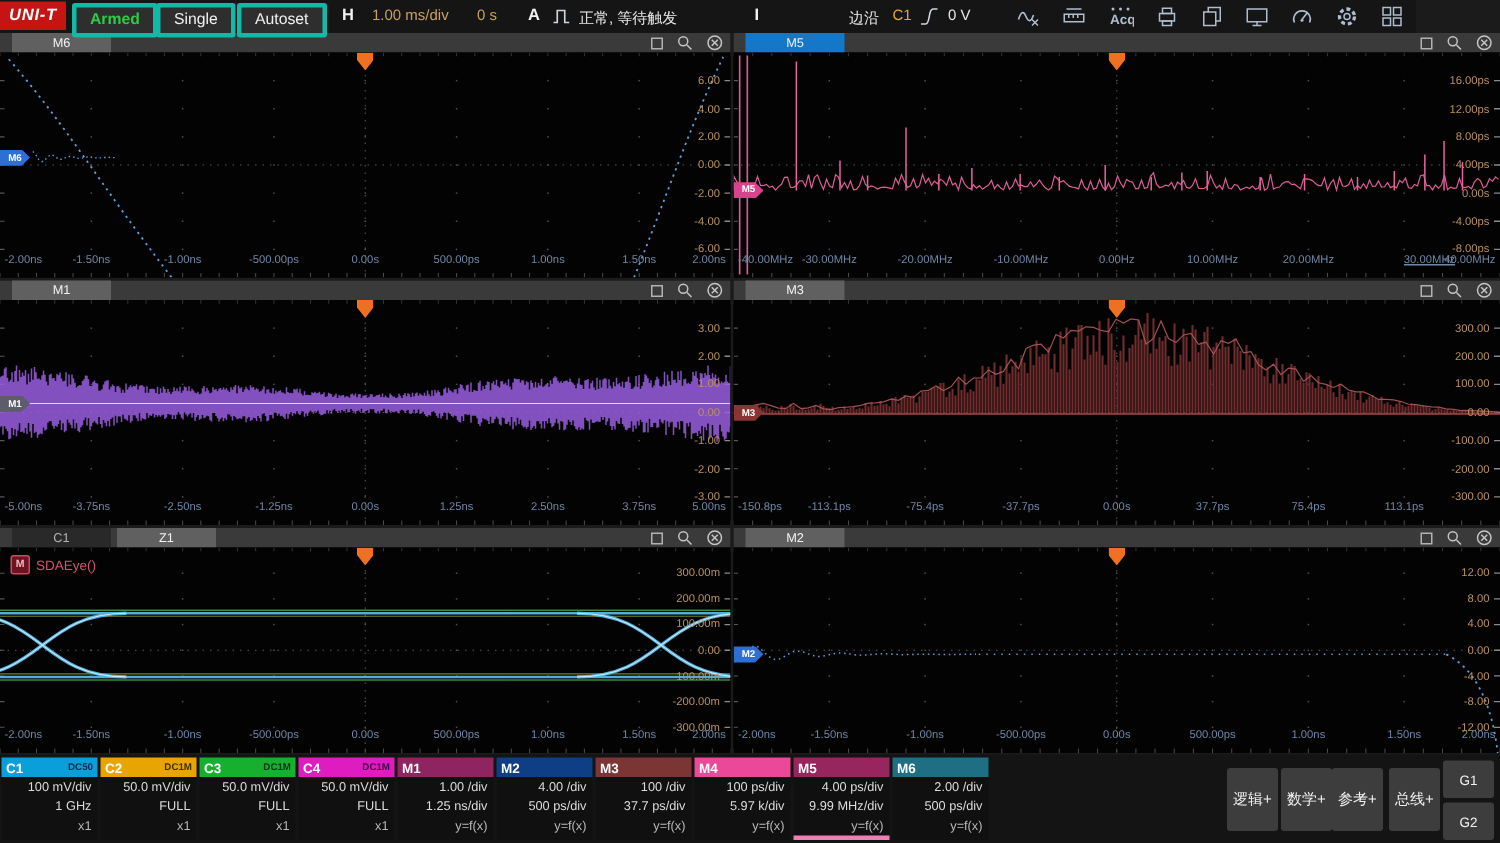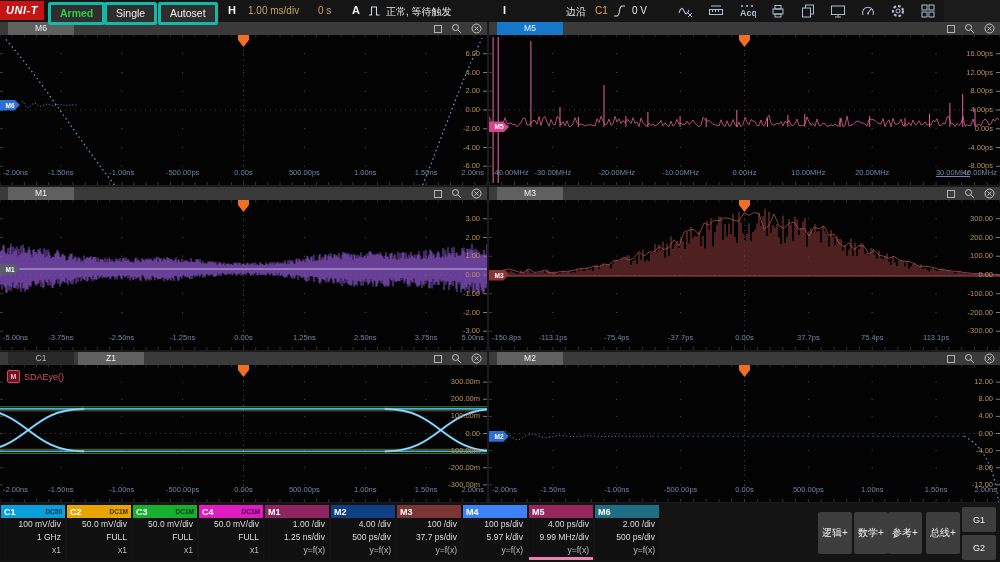--- a/index.html
+++ b/index.html
@@ -1343,21 +1343,21 @@
       </div>
       <div class="card" style="left: 397px;">
         <div class="chead" style="background: rgb(124, 53, 53);">
           <span class="cname">M3</span>
         </div>
         <div class="crow">100 /div</div>
         <div class="crow">37.7 ps/div</div>
         <div class="crow dim">y=f(x)</div>
       </div>
       <div class="card" style="left: 463px;">
-        <div class="chead" style="background: #3b82f6;">
+        <div class="chead" style="background: #ec4899;">
           <span class="cname">M4</span>
         </div>
         <div class="crow">100 ps/div</div>
         <div class="crow">5.97 k/div</div>
         <div class="crow dim">y=f(x)</div>
       </div>
       <div class="card" style="left: 529px;">
         <div class="chead" style="background: rgb(151, 38, 95);">
           <span class="cname">M5</span>
         </div>

